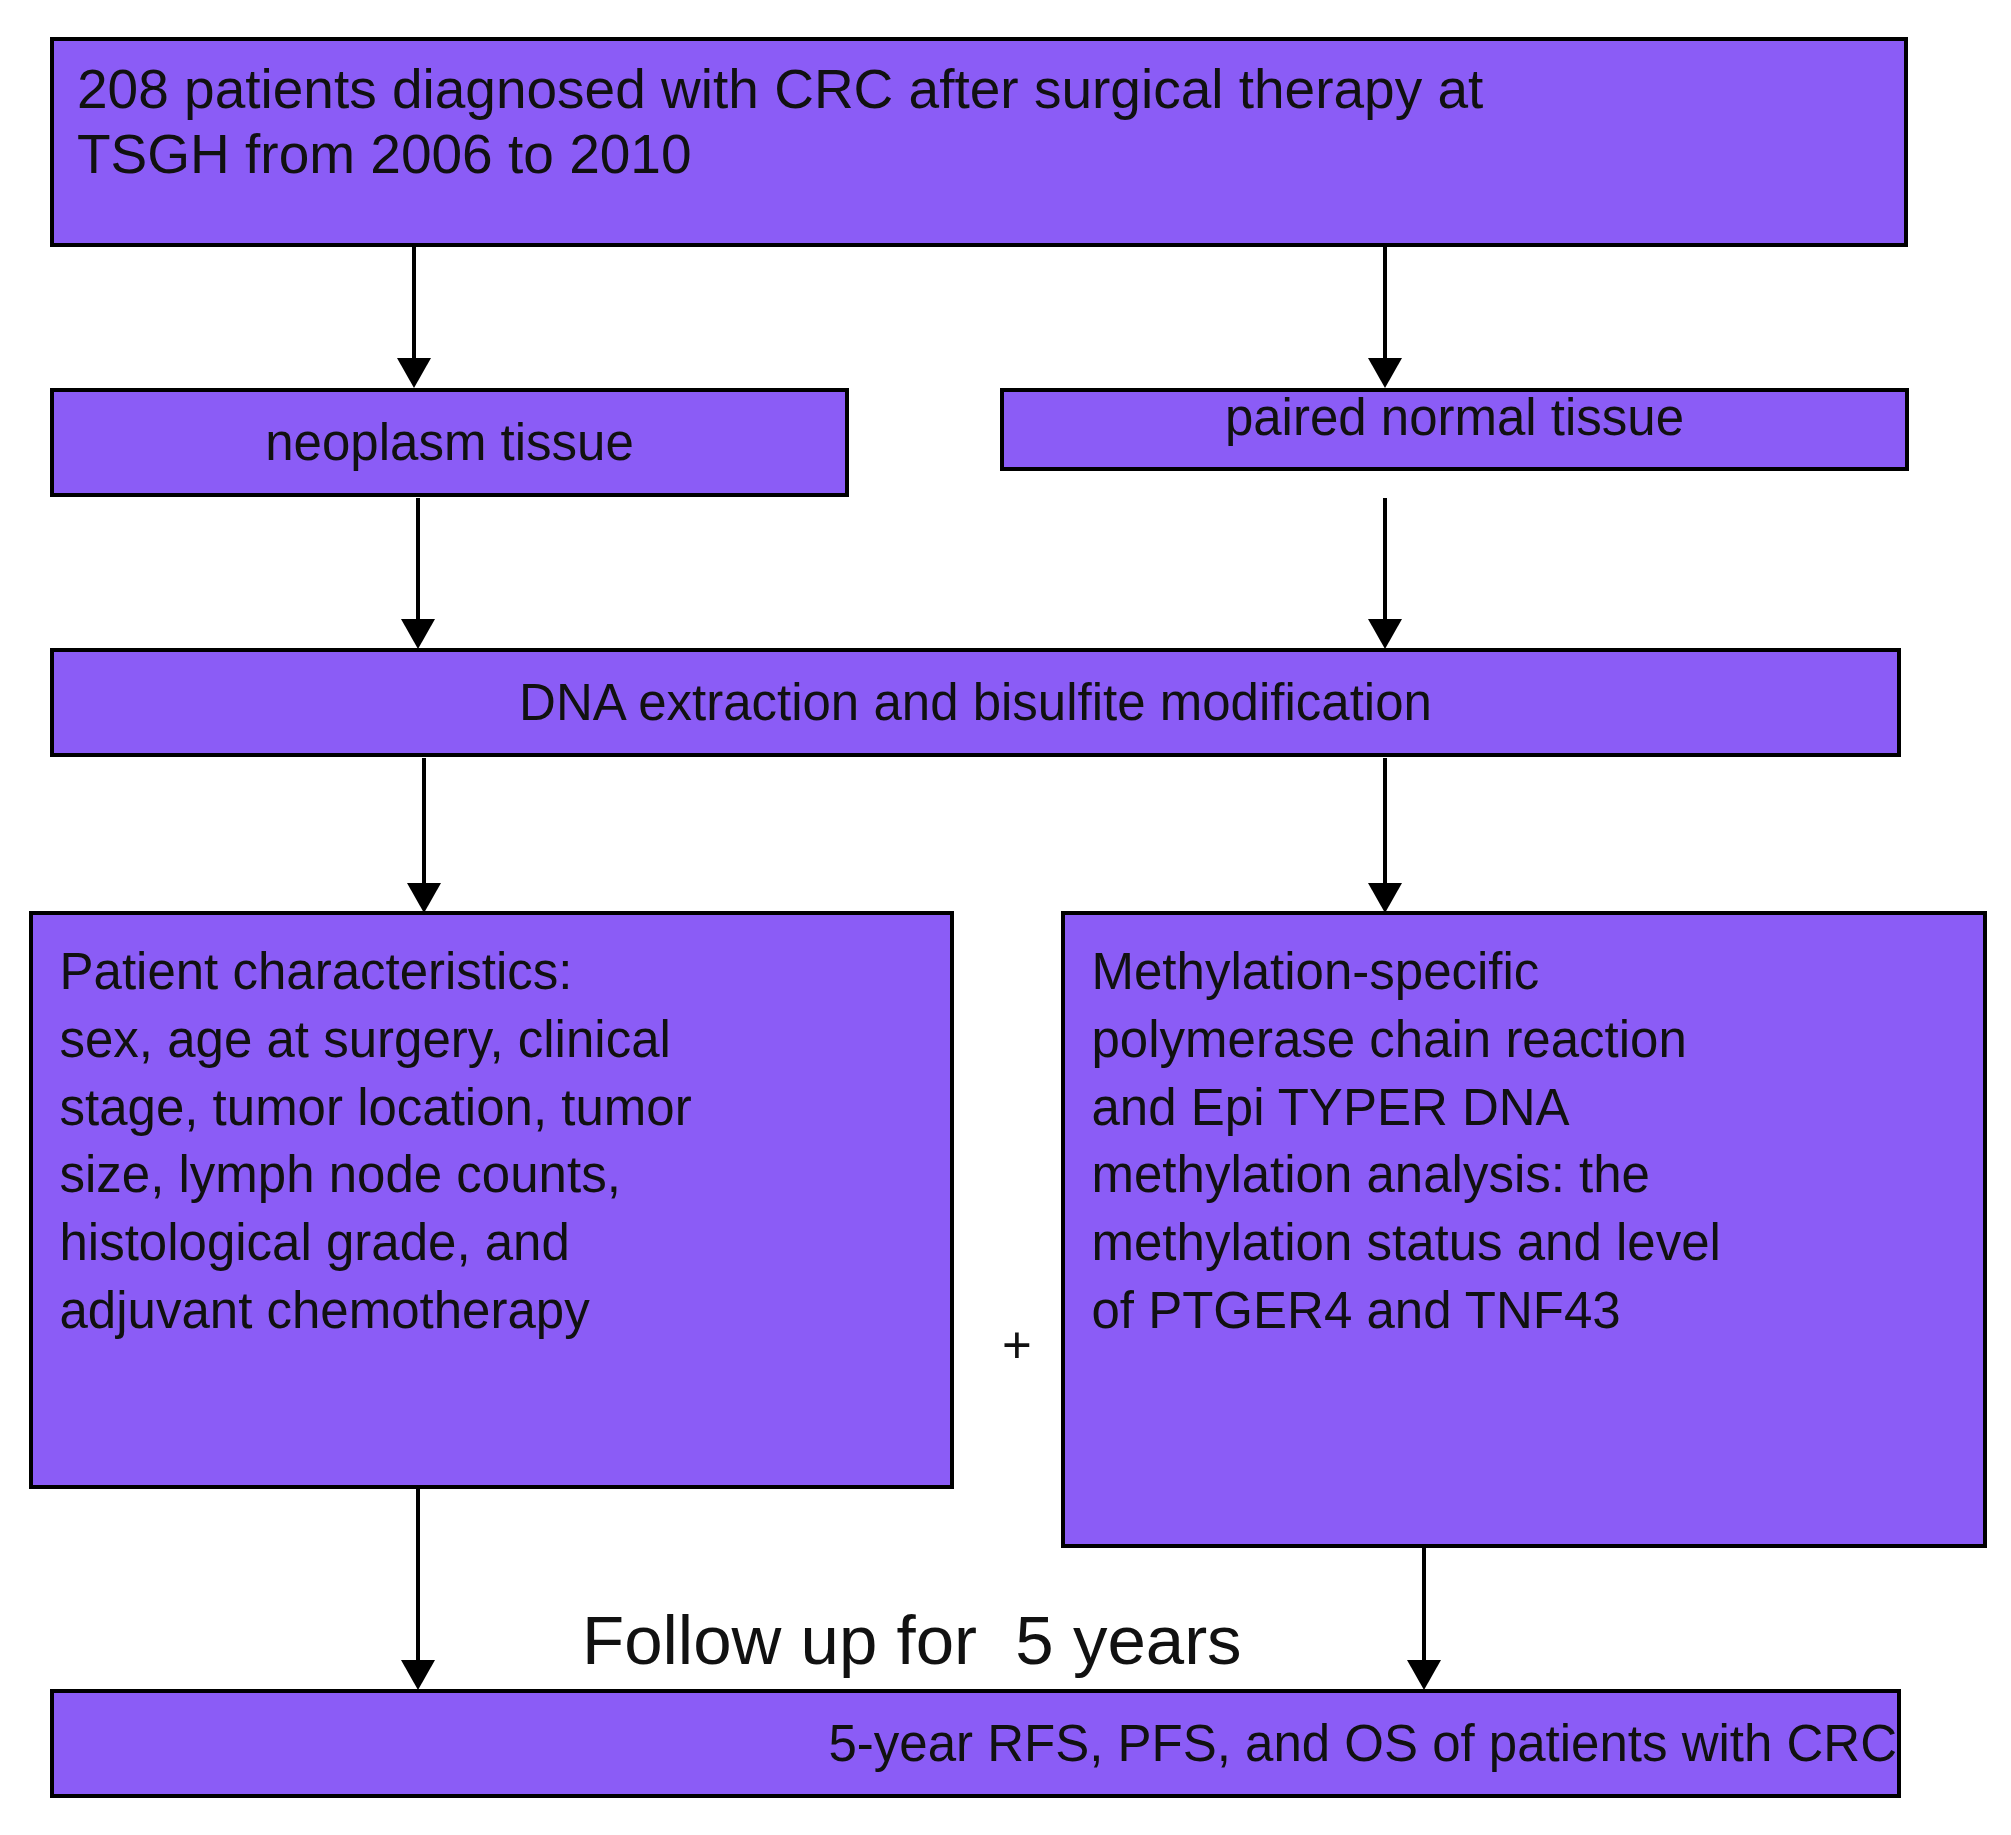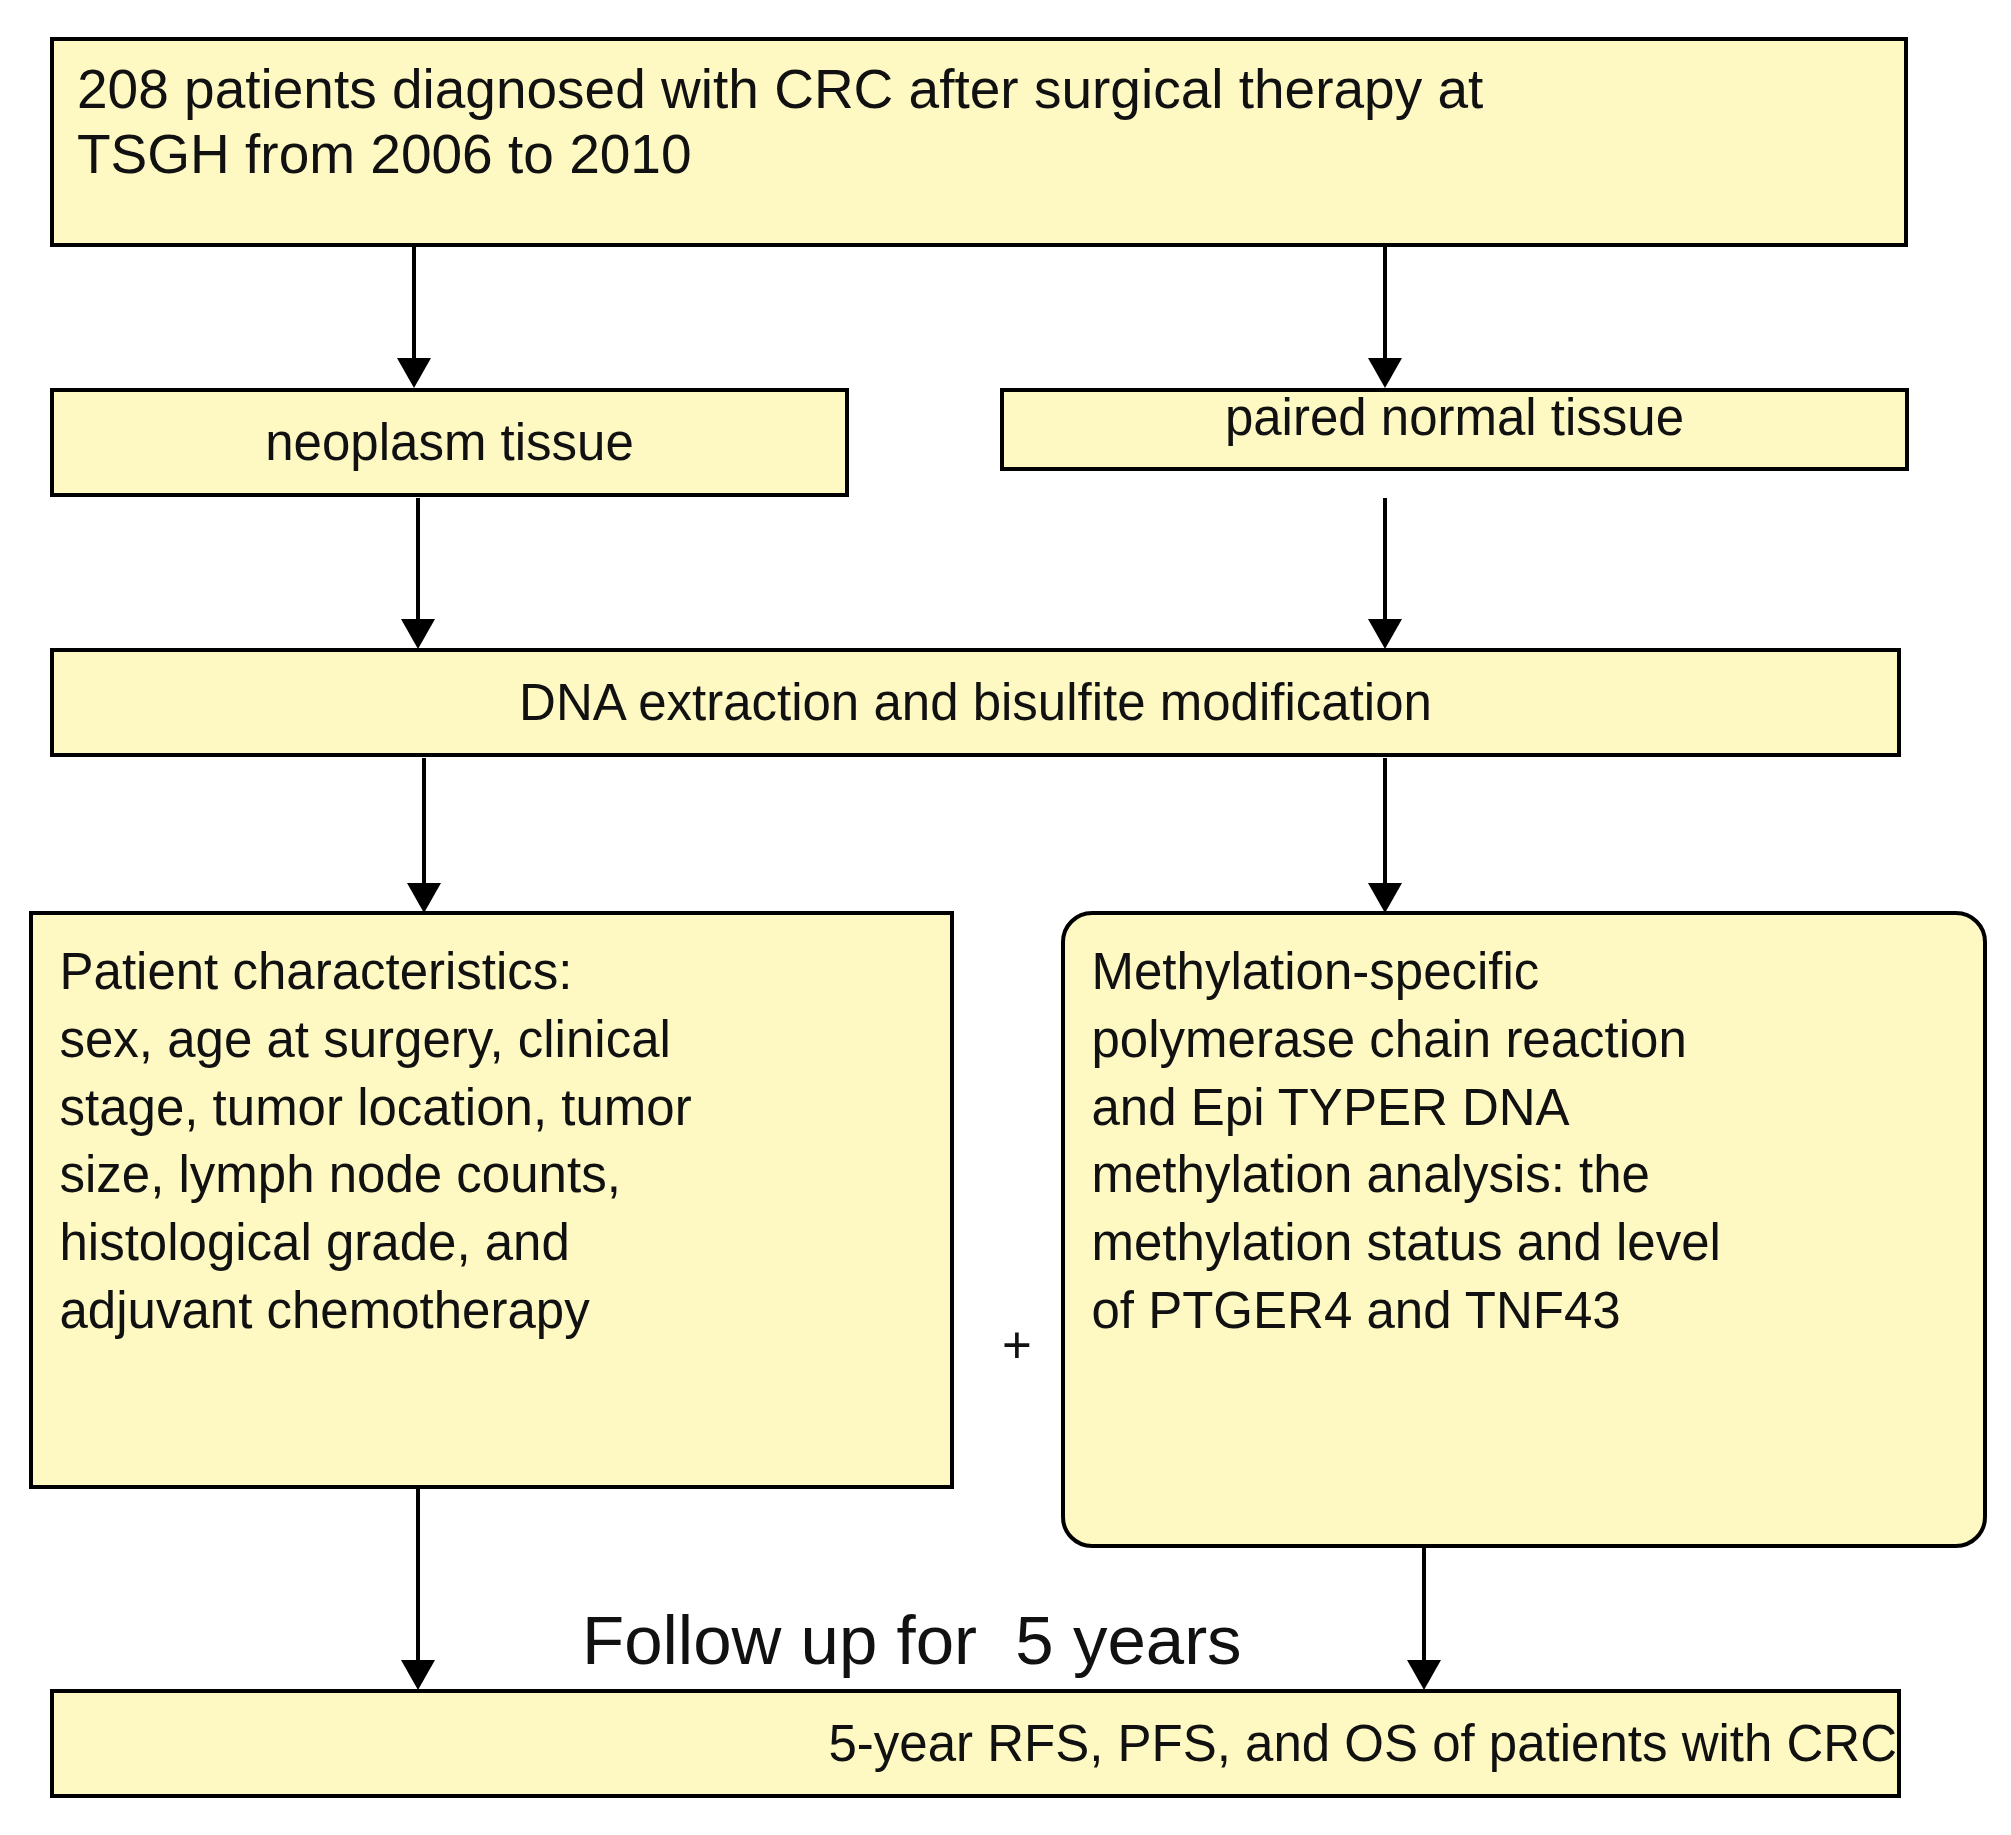--- a/index.html
+++ b/index.html
@@ -15,21 +15,21 @@
     position: relative;
     width: 2011px;
     height: 1836px;
     background: #ffffff;
     overflow: hidden;
   }
   .node {
     position: absolute;
     box-sizing: border-box;
     border: 4.4px solid #000000;
-    background: #fef9c3;
+    background: #8b5cf6;
     color: #111111;
   }
   .node .txt {
     display: block;
     white-space: pre-line;
   }
 
   
   #node-cohort {
     left: 50px;
@@ -92,21 +92,20 @@
     line-height: 1.33;
   }
 
   
   #node-methyl {
     left: 1061px;
     top: 911px;
     width: 926px;
     height: 637px;
     padding: 23px 16px 0 26.5px;
-    border-radius: 31px;
   }
   #node-methyl .txt {
     font-size: 51px;
     line-height: 1.33;
   }
 
   
   #plus-sign {
     position: absolute;
     left: 986px;

